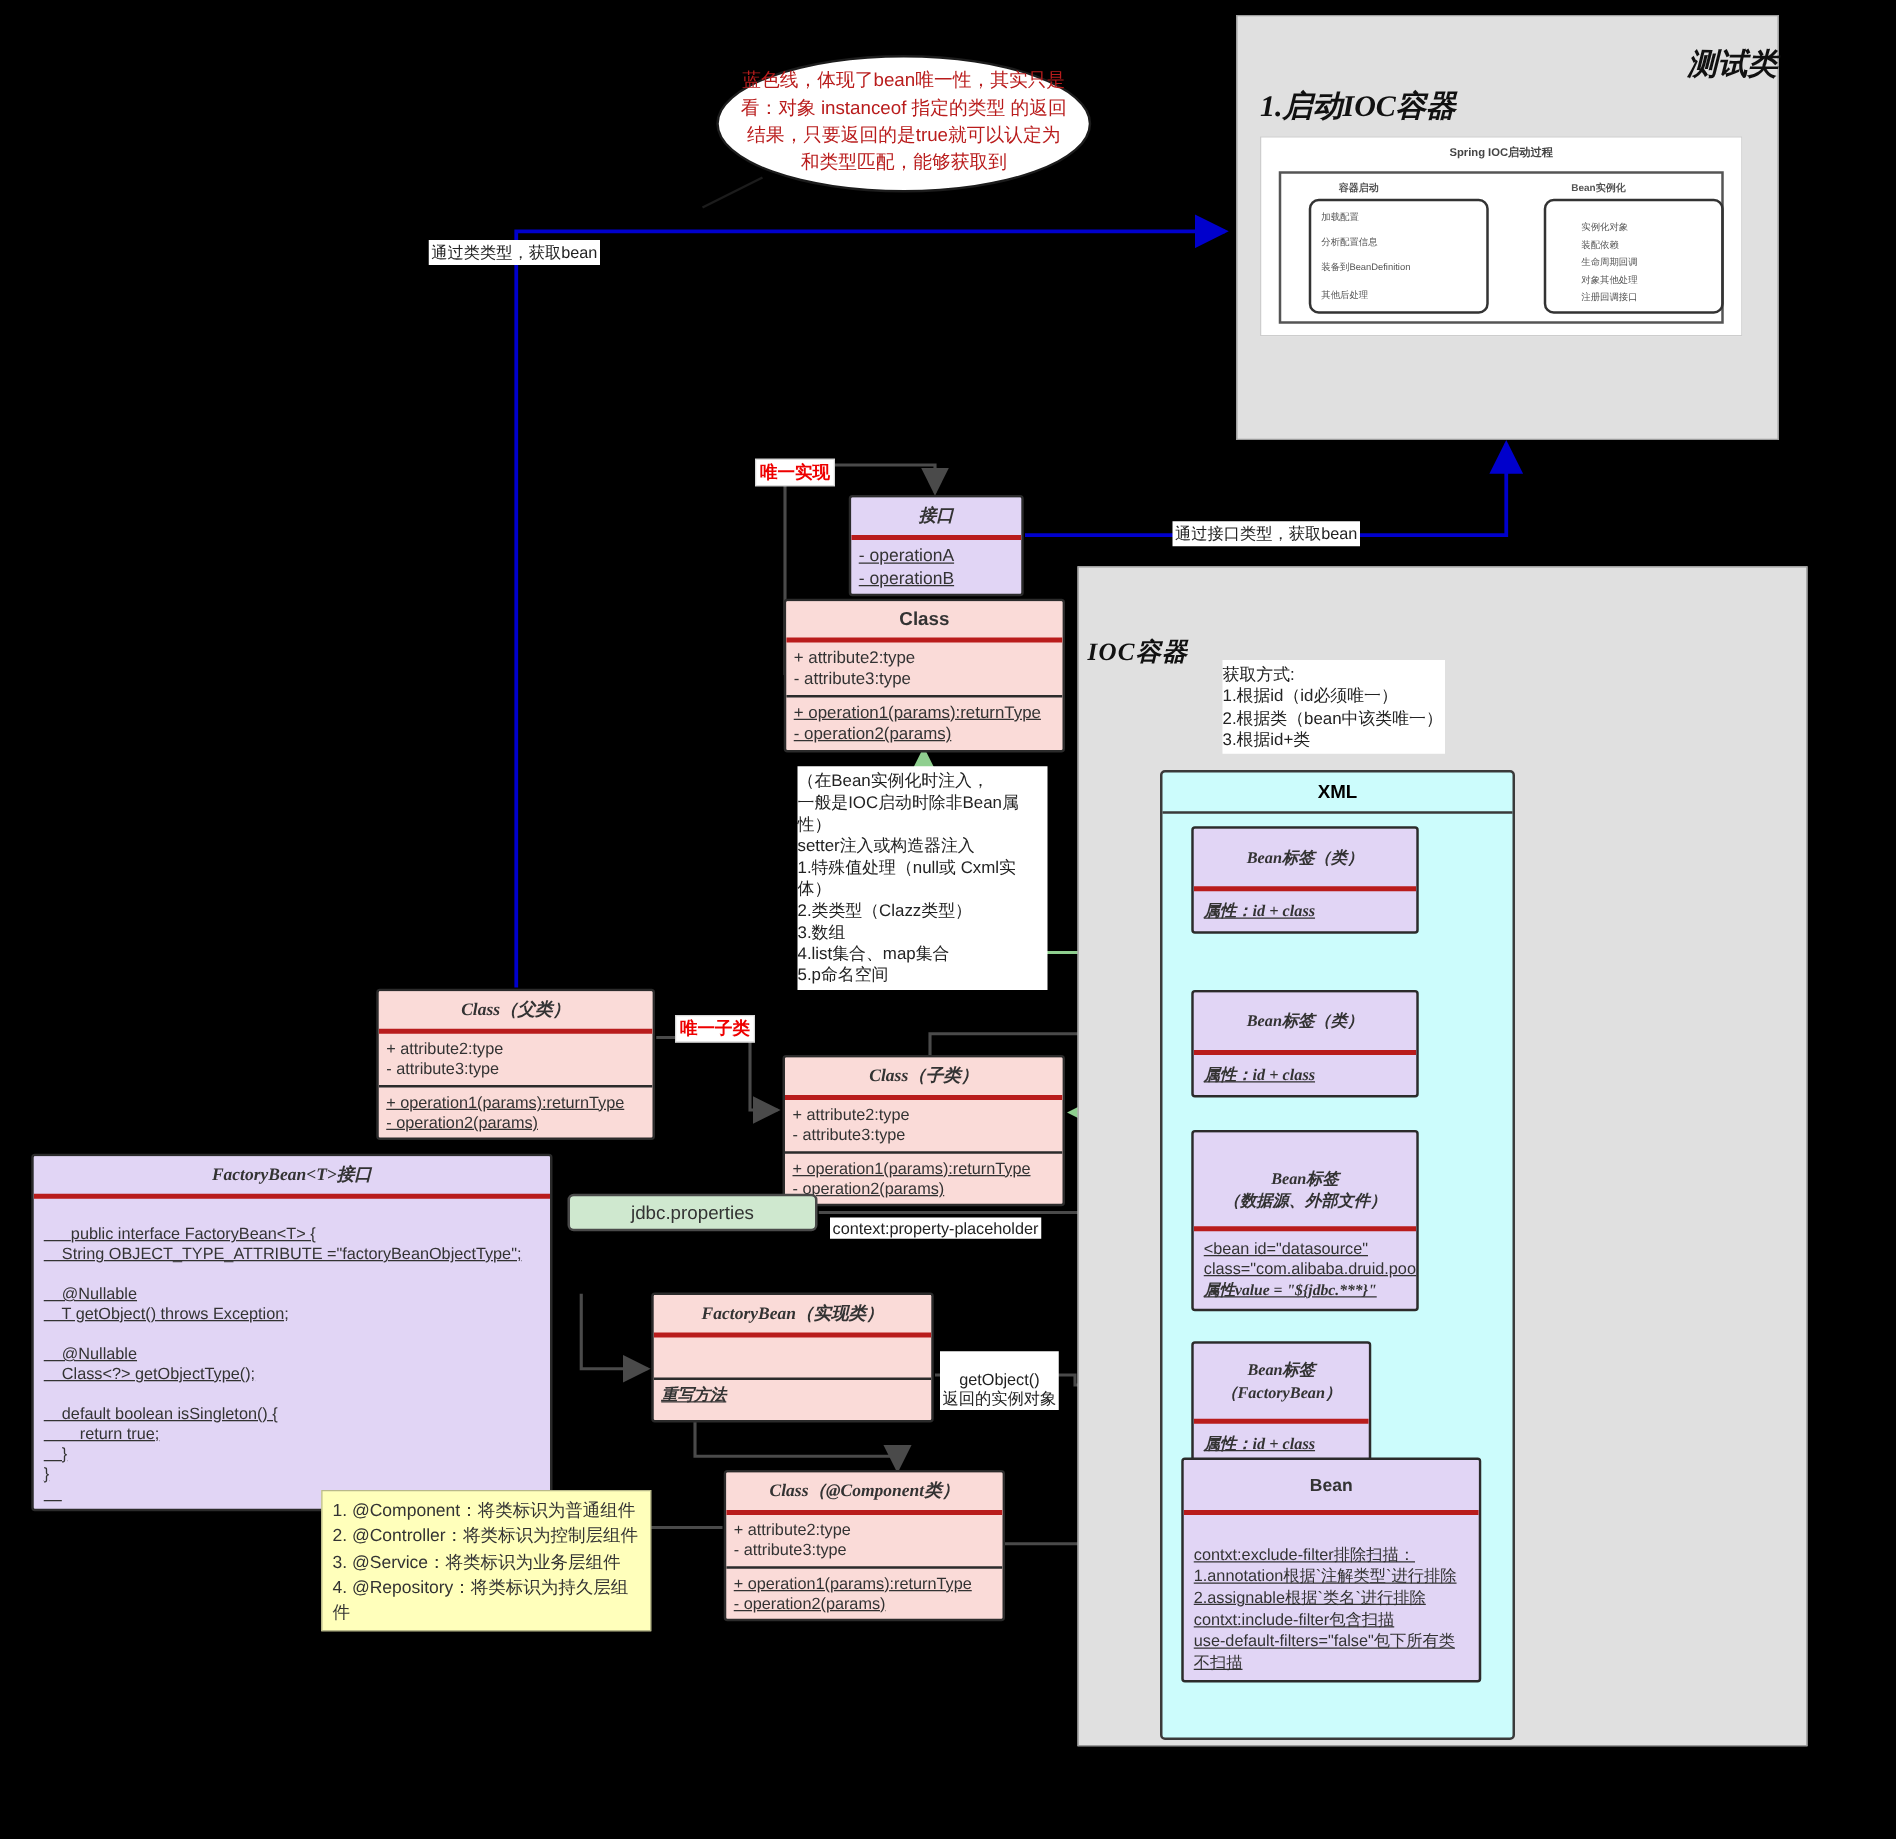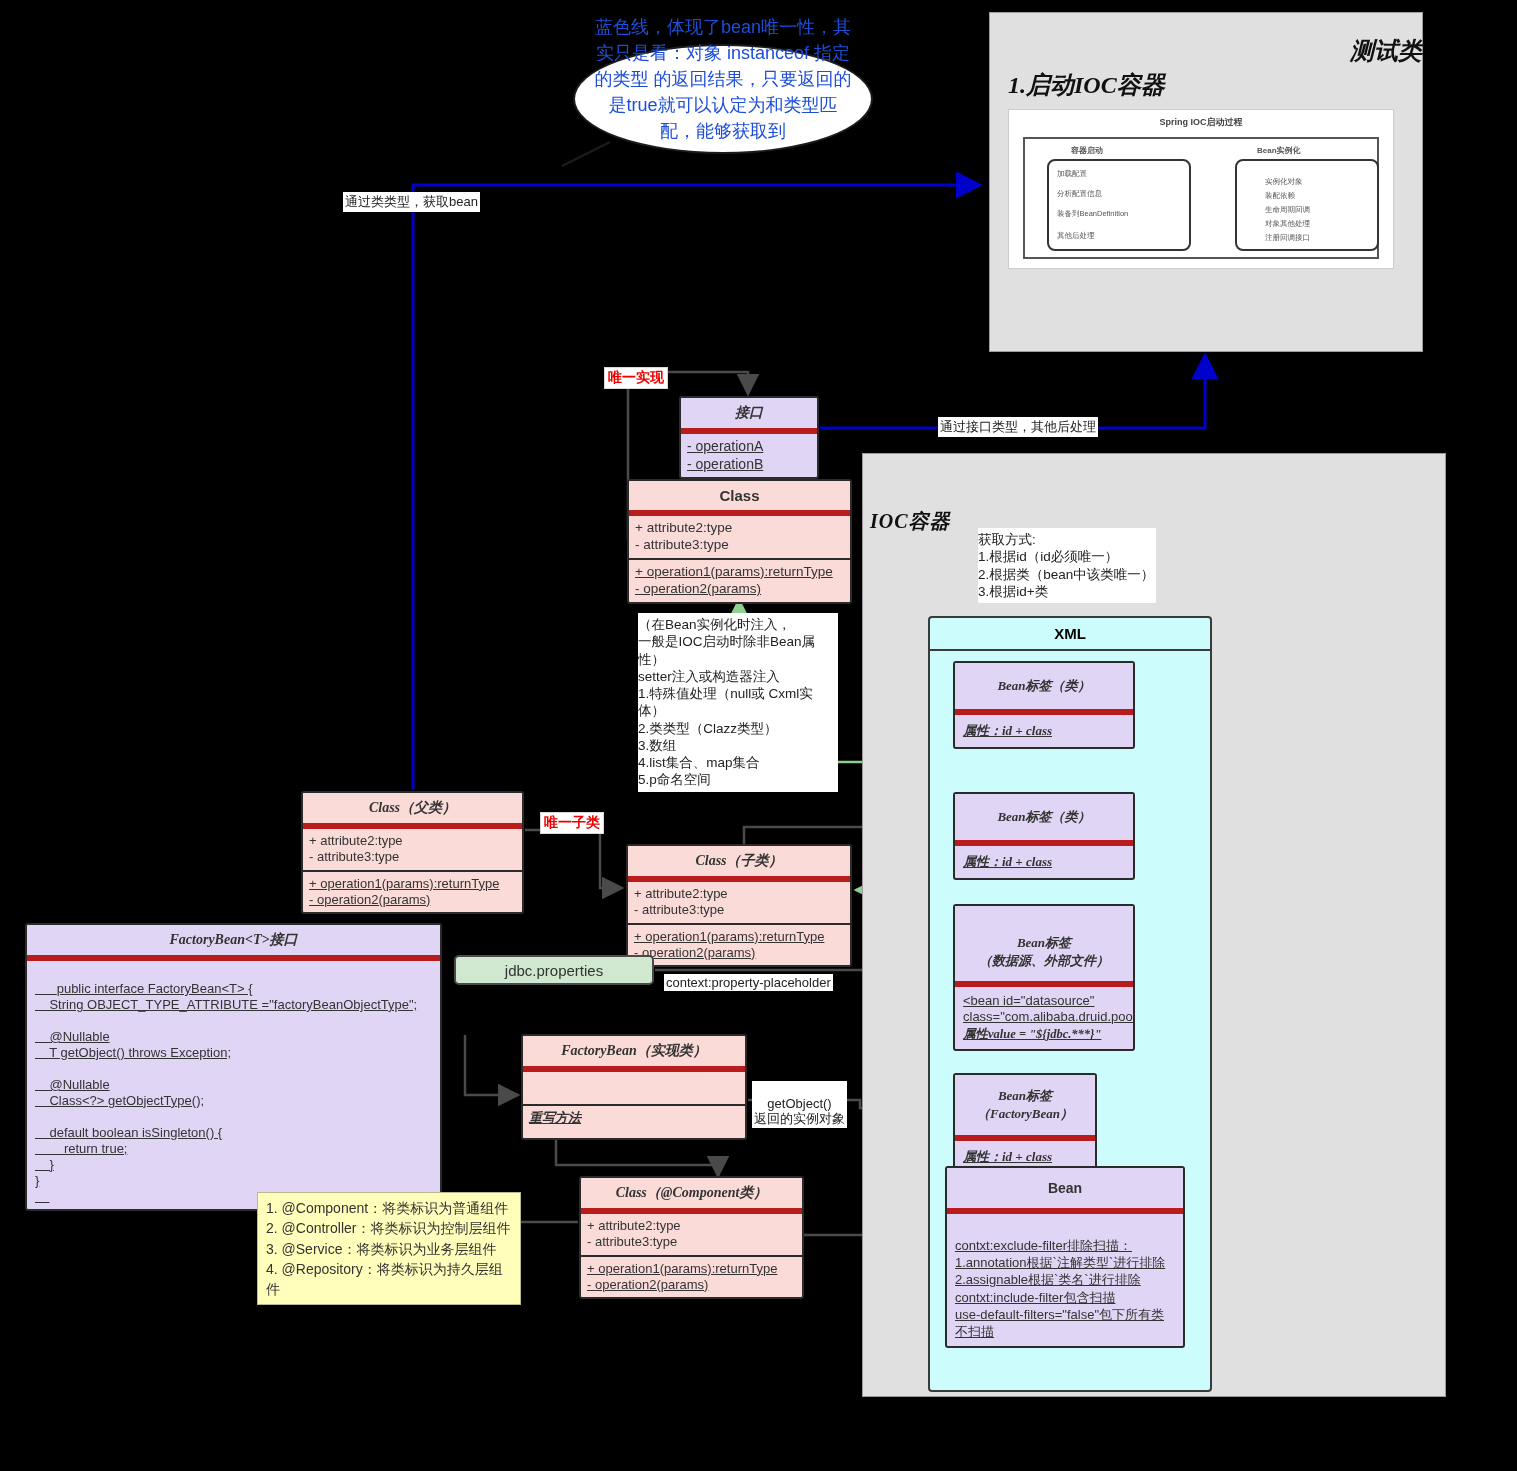--- a/index.html
+++ b/index.html
@@ -2,21 +2,21 @@
 <html><head>
 <meta charset="utf-8">
 <style>
   html,body{margin:0;padding:0;background:#000;}
   body{font-family:"Liberation Sans","DejaVu Sans",sans-serif;}
   #stage{position:relative;width:1517px;height:1471px;background:#000;overflow:hidden;}
   .abs{position:absolute;box-sizing:border-box;}
 
   
   .umlbox{border:2px solid #2b2b2b;border-radius:3px;overflow:hidden;}
-  .umlbox .hdr{text-align:center;font-weight:bold;padding:6px 4px;border-bottom:6px solid #b91c1c;}
+  .umlbox .hdr{text-align:center;font-weight:bold;padding:6px 4px;border-bottom:4px solid #b91c1c;}
   .umlbox .sec{padding:4px 6px;border-bottom:2px solid #2b2b2b;line-height:1.25;}
   .umlbox .sec:last-child{border-bottom:none;text-decoration:underline;}
   .pink{background:#fadbd8;color:#333;}
   .pink .hdr{background:#fadbd8;}
   .purple{background:#e1d5f5;color:#333;}
   .purple .hdr{background:#e1d5f5;}
   .kai{font-family:"Liberation Serif","DejaVu Serif",serif;font-style:italic;font-weight:bold;}
 
   
   .whitelabel{background:#fff;color:#222;font-size:13px;padding:1px 2px;white-space:nowrap;}
@@ -25,22 +25,22 @@
   .redlabel{background:#fff;color:#e00;font-size:14px;font-weight:bold;padding:1px 3px;border:1px solid #d8d8d8;}
 
   
   .greybox{background:#e0e0e0;border:1px solid #9a9a9a;}
   .cyanbox{background:#ccfcfc;border:2px solid #3a3a3a;border-radius:4px;}
   .cyanbox .xmlhdr{text-align:center;font-weight:bold;font-size:15px;padding:7px 0;border-bottom:2px solid #3a3a3a;}
   .greenbox{background:#cfe8cf;border:2px solid #4a4a4a;border-radius:5px;text-align:center;color:#333;font-size:15px;}
 
   
   .bubble{background:#fff;border:2px solid #1c1c1c;border-radius:50%/50%;
-          display:flex;align-items:flex-end;justify-content:center;text-align:center;
-          font-size:18px;line-height:1.45;color:#1d4ed8;padding:8px 16px;}
+          display:flex;align-items:flex-start;justify-content:center;text-align:center;
+          font-size:15px;line-height:1.45;color:#b91c1c;padding:8px 16px;}
 
   
   .ioctitle{font-family:"Liberation Serif","DejaVu Serif",serif;font-weight:bold;font-style:italic;
             font-size:20px;color:#111;letter-spacing:1px;white-space:nowrap;}
 
   
   .testcard{background:#e0e0e0;border:1px solid #9d9d9d;}
   .testtitle{font-family:"Liberation Serif","DejaVu Serif",serif;font-weight:bold;font-style:italic;color:#111;}
   .innerpic{background:#fff;border:1px solid #cdcdcd;}
   .innerpic .cap{text-align:center;font-size:9px;color:#444;font-weight:bold;padding-top:6px;}
@@ -139,21 +139,21 @@
           <div class="tinyline" style="left:28px;top:30px;">装配依赖</div>
           <div class="tinyline" style="left:28px;top:44px;">生命周期回调</div>
           <div class="tinyline" style="left:28px;top:58px;">对象其他处理</div>
           <div class="tinyline" style="left:28px;top:72px;">注册回调接口</div>
         </div>
       </div>
     </div>
   </div>
 
   <div class="abs whitelabel" style="left:343px;top:192px;">通过类类型，获取bean</div>
-  <div class="abs whitelabel" style="left:938px;top:417px;">通过接口类型，其他后处理</div>
+  <div class="abs whitelabel" style="left:938px;top:417px;">通过接口类型，获取bean</div>
   <div class="abs redlabel" style="left:604px;top:367px;">唯一实现</div>
   <div class="abs redlabel" style="left:540px;top:812px;">唯一子类</div>
   <div class="abs whitelabel" style="left:664px;top:974px;">context:property-placeholder</div>
   <div class="abs whitelabel" style="left:752px;top:1081px;white-space:pre-line;text-align:center;line-height:1.15;">
     <span>getObject()
 返回的实例对象</span>
   </div>
 
   <div class="abs umlbox purple" style="left:679px;top:396px;width:140px;">
     <div class="hdr kai" style="font-size:14px;">接口</div>

